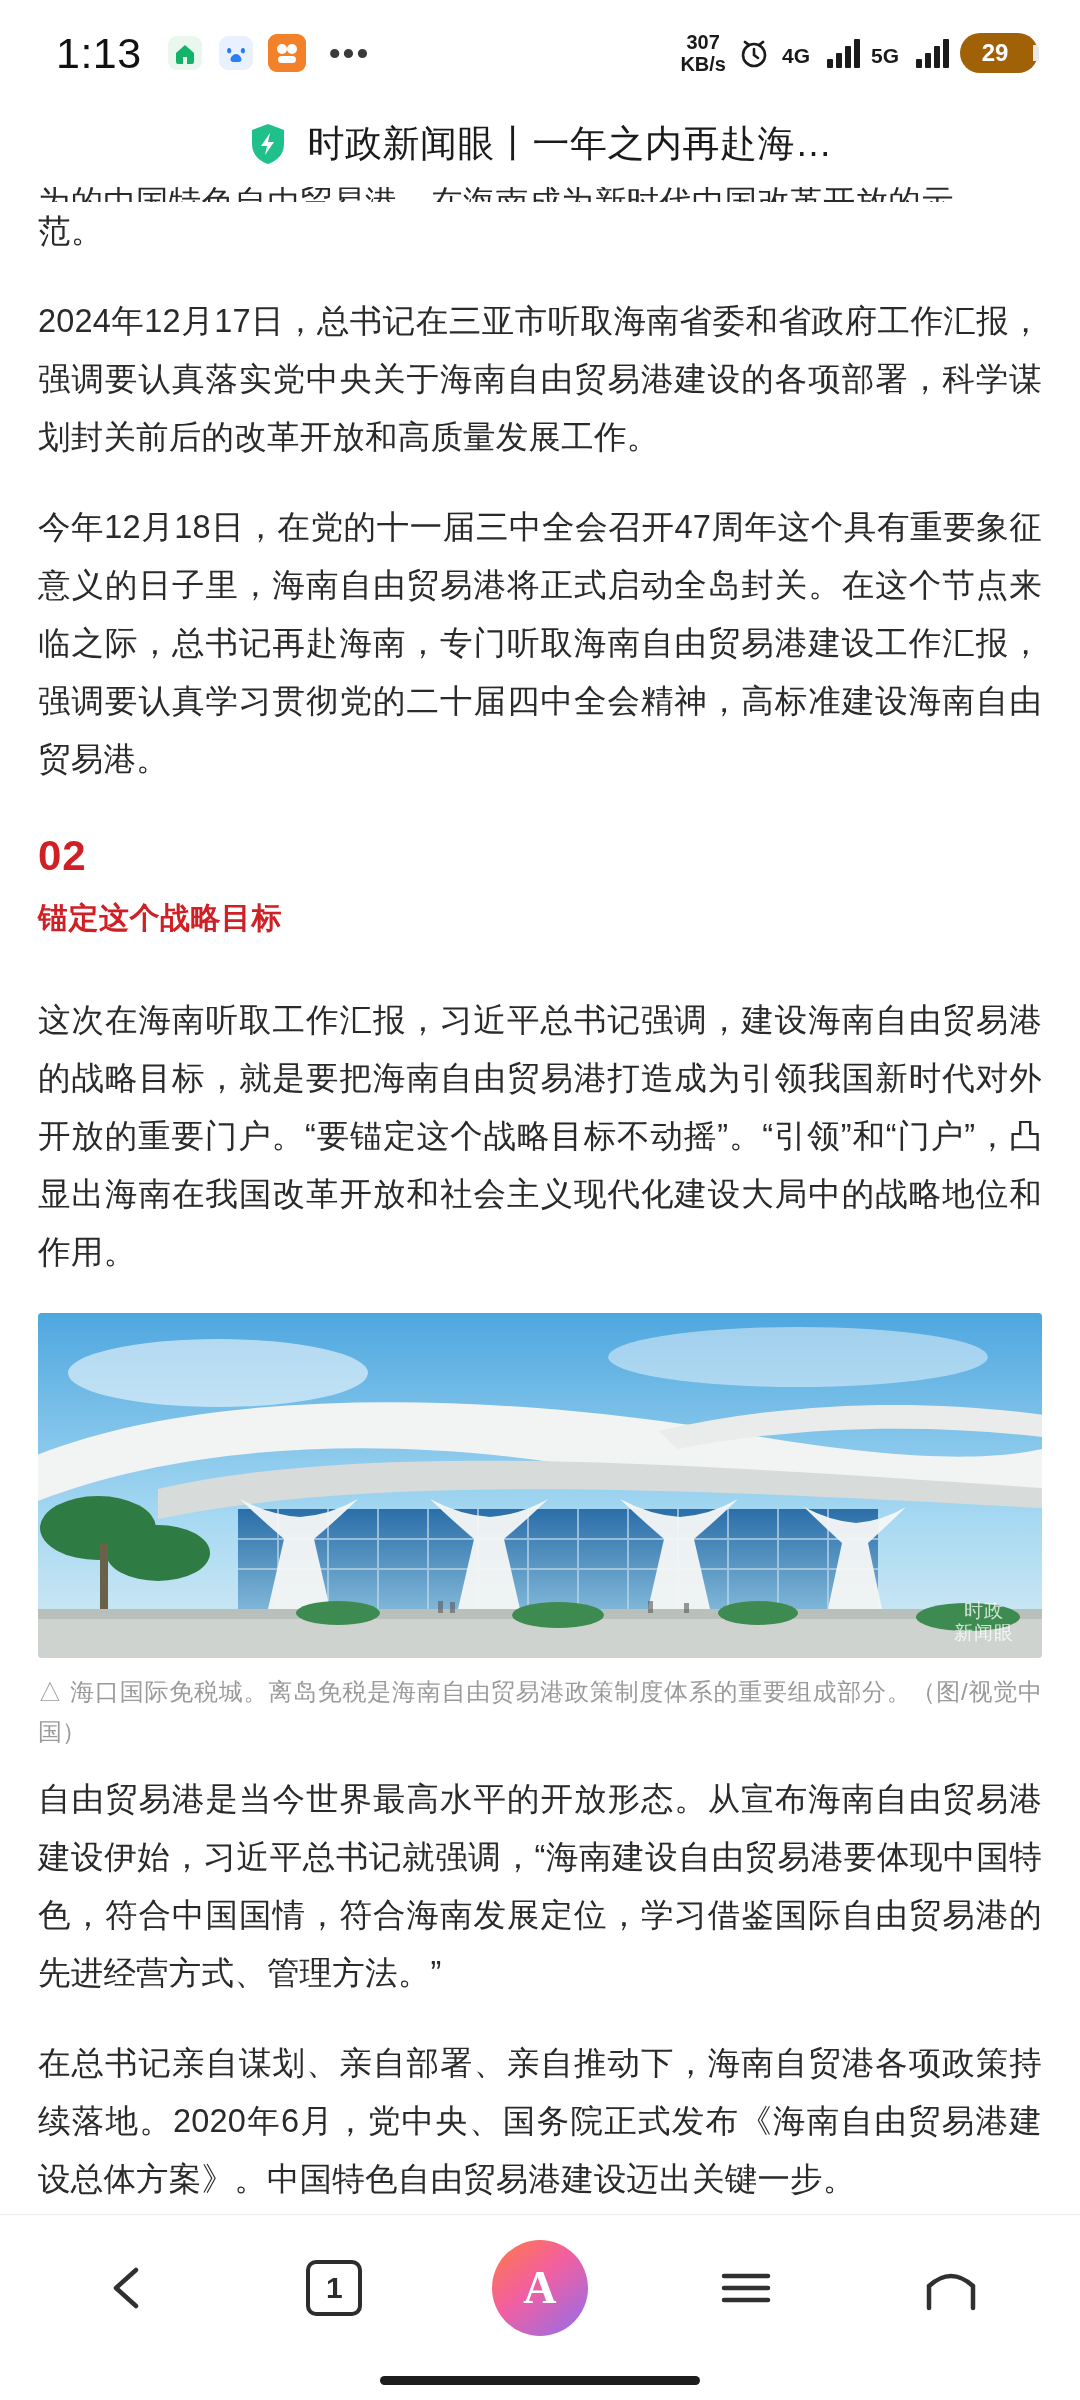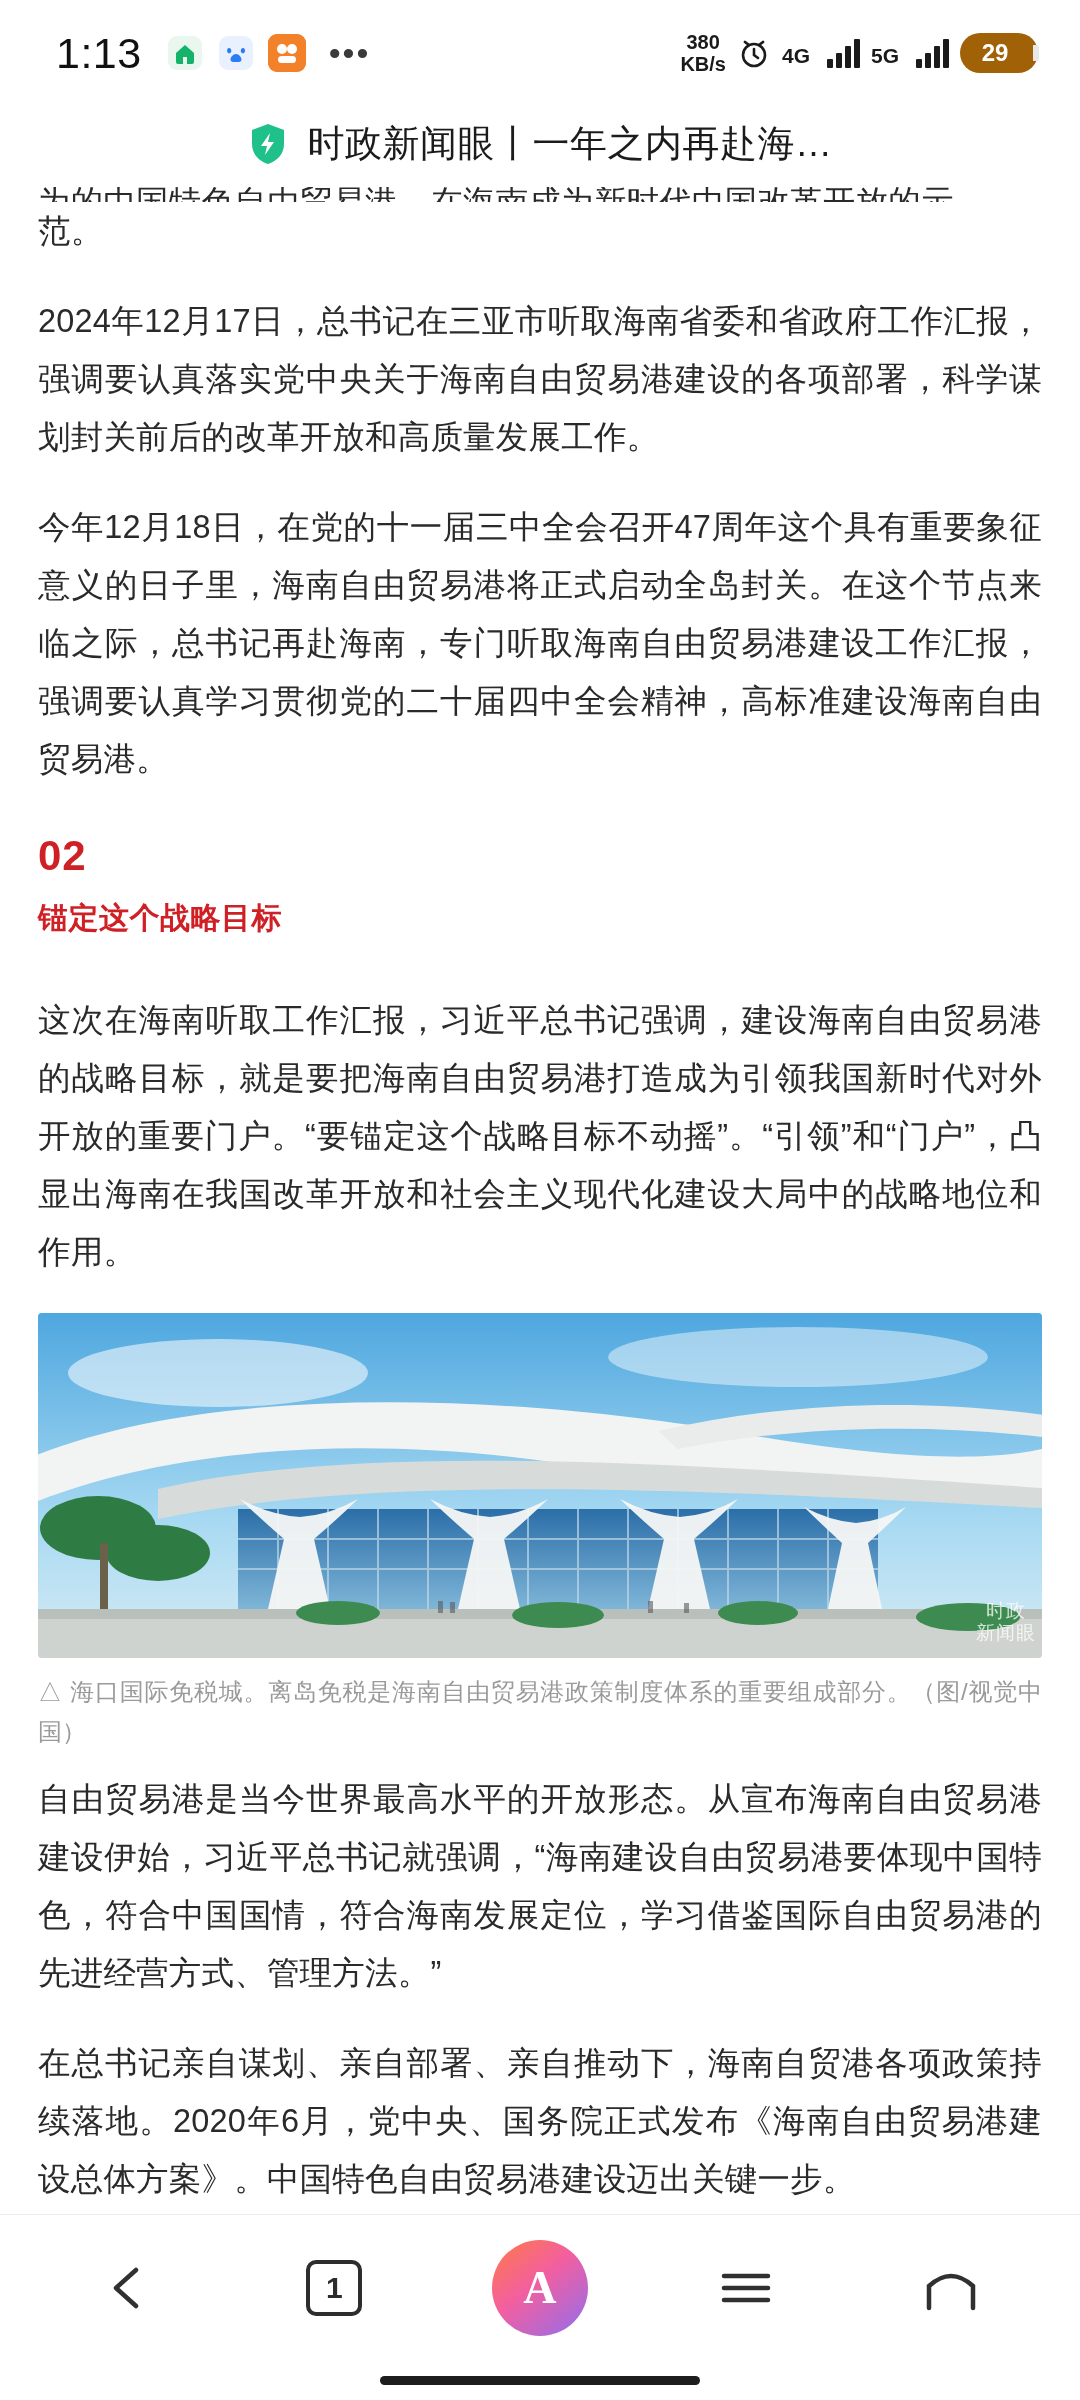--- a/index.html
+++ b/index.html
@@ -170,21 +170,21 @@
   }
   .cap {
     font-size: 24px;
     color: #9a9a9a;
     line-height: 40px;
     margin-top: 14px;
     text-align: justify;
   }
   .wm {
     position: absolute;
-    right: 6px; bottom: 14px;
+    right: 28px; bottom: 14px;
     color: rgba(255,255,255,0.75);
     font-size: 19px;
     line-height: 22px;
     text-align: center;
     letter-spacing: 1px;
     margin-top: 28px;
   }
 
   
   .photo1 { height: 345px; background: linear-gradient(#7dc4ea 0%, #a9dcf2 55%, #cfe9f3 100%); }
@@ -255,21 +255,21 @@
             <circle cx="14" cy="15" r="5" fill="#fff"></circle>
             <circle cx="24" cy="15" r="5" fill="#fff"></circle>
             <rect x="10" y="22" width="18" height="7" rx="3.5" fill="#fff"></rect>
           </svg>
       </div>
       <div class="dots">•••</div>
     </div>
 
     <div class="status-right">
       <div class="netspeed">
-        <div>380</div>
+        <div>307</div>
         <div>KB/s</div>
       </div>
 
       <svg class="alarm-ico" viewBox="0 0 34 34">
         <circle cx="17" cy="19" r="11" fill="none" stroke="#1b1b1b" stroke-width="2.6"></circle>
         <path d="M17 13v6l4 3" fill="none" stroke="#1b1b1b" stroke-width="2.6" stroke-linecap="round"></path>
         <path d="M8 6l4 3M26 6l-4 3" stroke="#1b1b1b" stroke-width="2.8" stroke-linecap="round"></path>
       </svg>
 
       <div class="sig-group">

